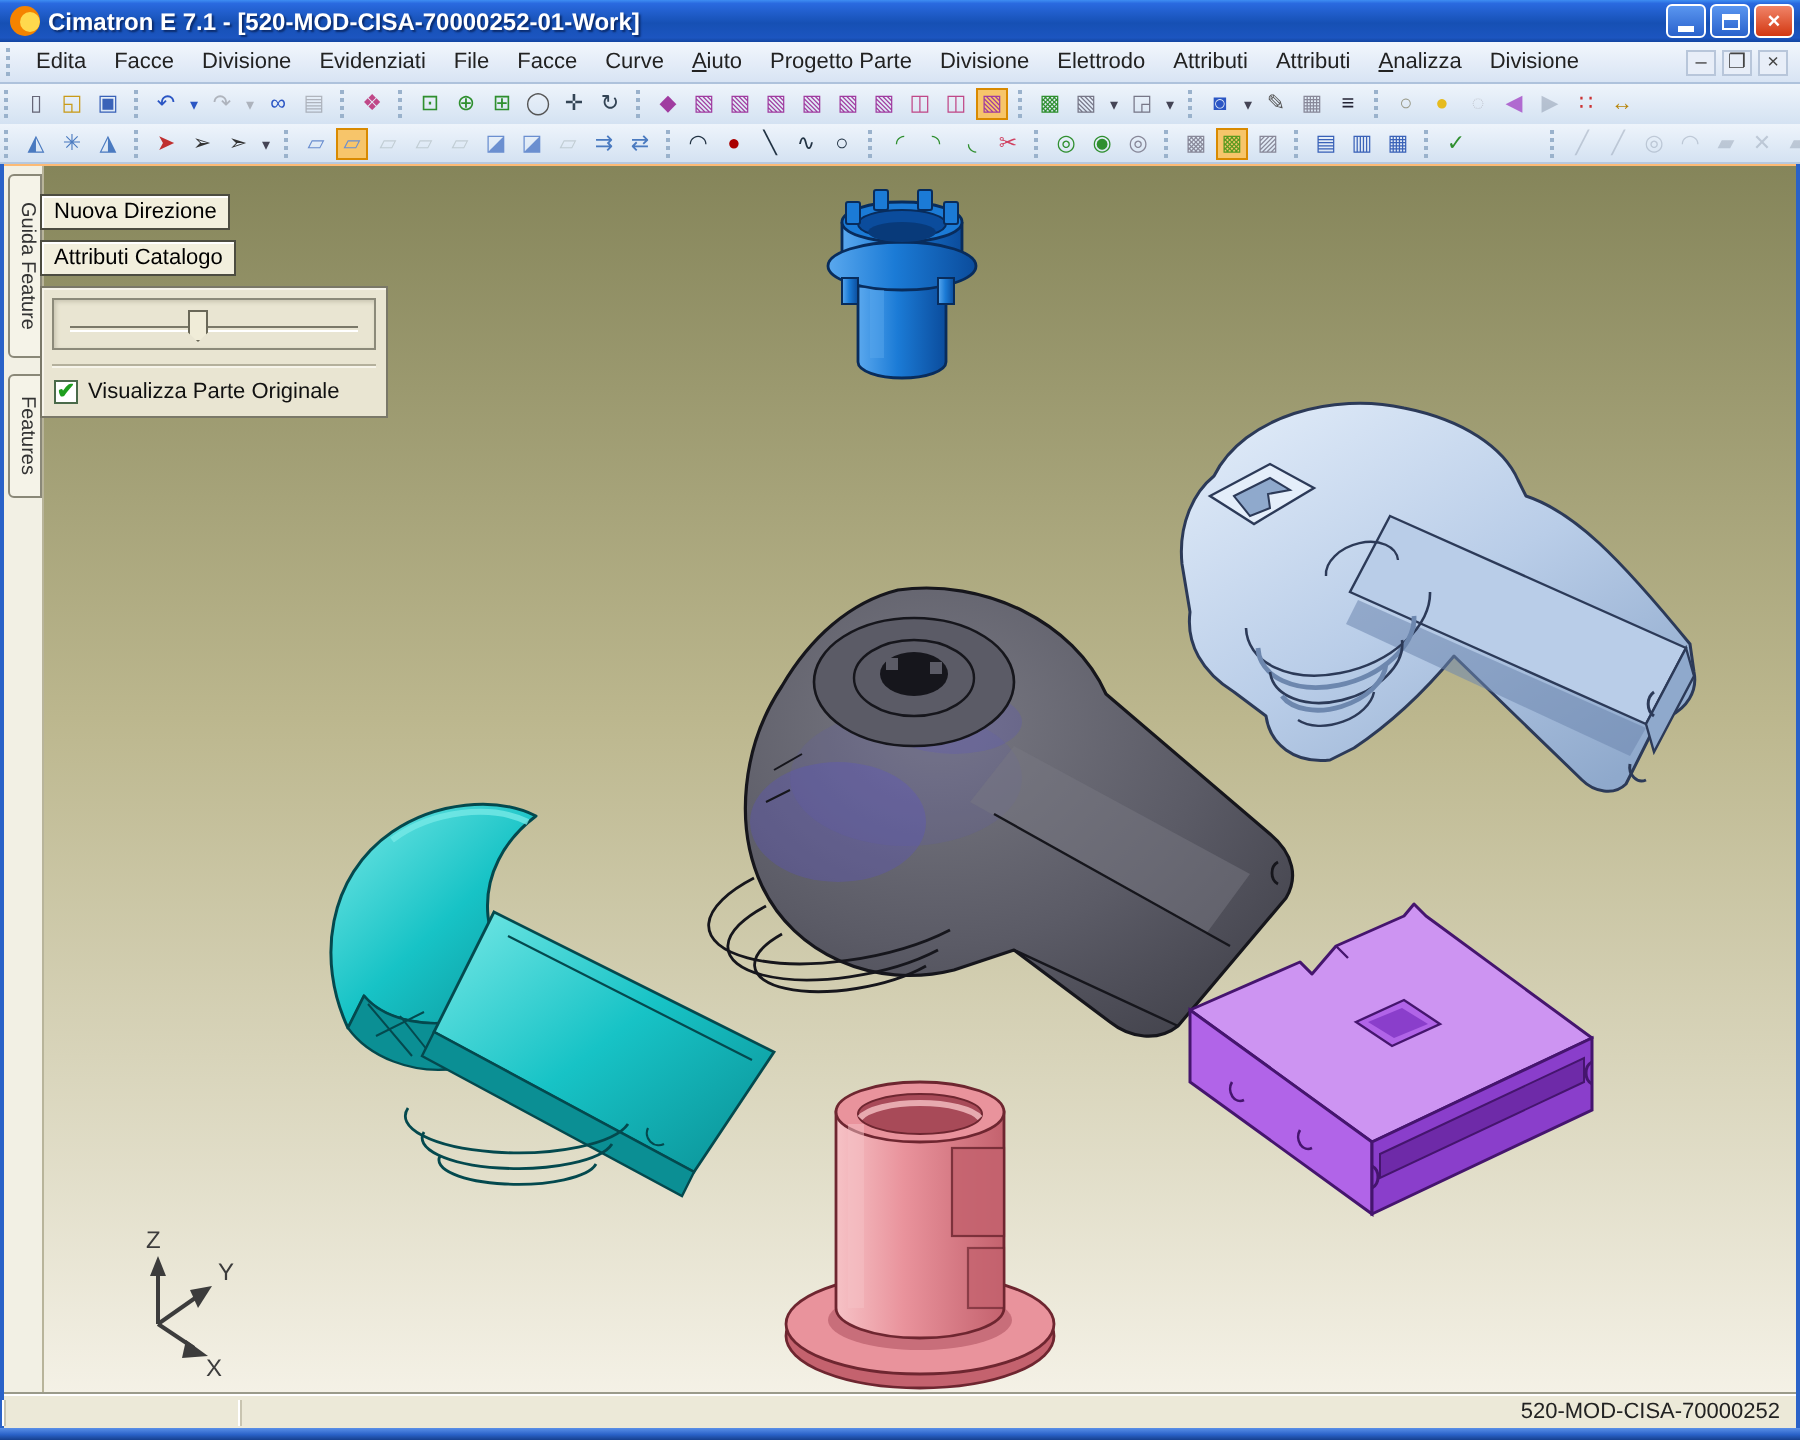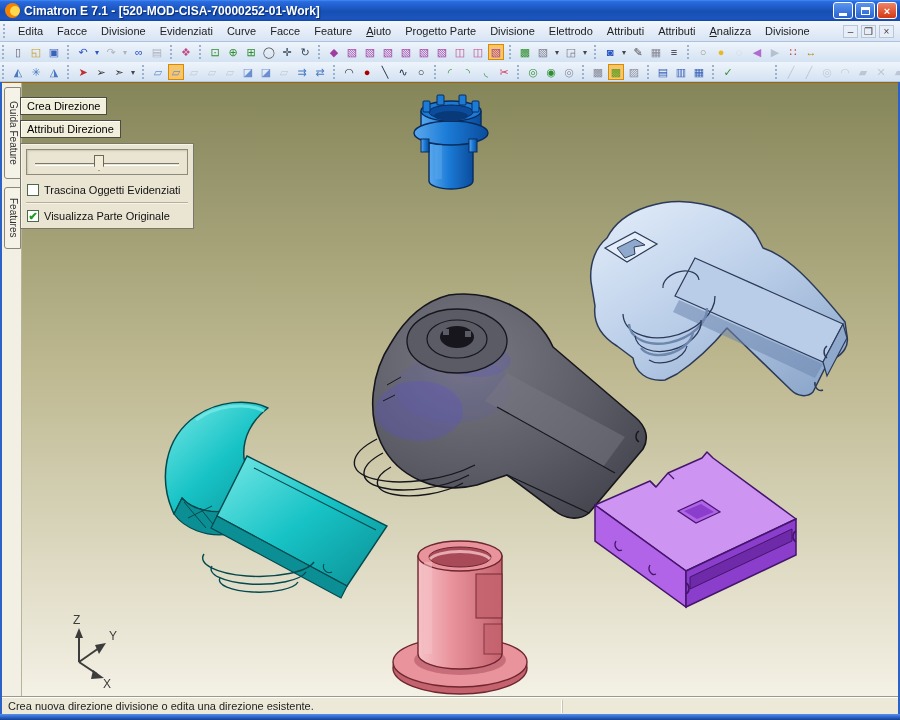--- a/index.html
+++ b/index.html
@@ -1,18 +1,18 @@
 <!DOCTYPE html>
 <html style="--title1: #3e8ef2; --title2: #1650b4; --frame: #2a62c8; --sel: #f7c56a; --selb: #d98a00;"><head>
 <meta charset="utf-8">
 <style>
   * { margin:0; padding:0; box-sizing:border-box; }
   html,body { width:900px; height:720px; overflow:hidden;
     font-family:"Liberation Sans", sans-serif; }
-  #app { position:relative; width:900px; height:720px; background:#a16207;
+  #app { position:relative; width:900px; height:720px; background:#fdba74;
     border-left:2px solid var(--frame); border-right:2px solid var(--frame); }
   :root { --title1:#3e8ef2; --title2:#1650b4; --frame:#2a62c8; --sel:#f7c56a; --selb:#d98a00; }
 
   
   .titlebar { position:absolute; left:-2px; top:0; width:900px; height:21px;
     background:linear-gradient(180deg,var(--title1) 0%,#2a6ae0 8%,var(--title2) 55%,#1c55c0 90%,#1345a0 100%);
     display:flex; align-items:center; padding:0 3px; color:#fff; }
   .app-ico { width:15px; height:15px; border-radius:50%; background:#f58300; position:relative; overflow:hidden; margin:0 4px 0 2px; flex:0 0 auto; }
   .app-ico::after { content:""; position:absolute; left:5px; top:3px; width:10px; height:10px; border-radius:50%; background:#ffd94d; }
   .title-text { font-size:12px; font-weight:bold; text-shadow:1px 1px 1px #0a2a6a; white-space:nowrap; }
@@ -103,23 +103,23 @@
     </span>
   </div>
 
   <div class="menubar">
     <span class="mgrip"></span>
     <span id="menu-items" style="display:flex;">
         <span class="menu-item">Edita</span>
         <span class="menu-item">Facce</span>
         <span class="menu-item">Divisione</span>
         <span class="menu-item">Evidenziati</span>
+        <span class="menu-item">File</span>
+        <span class="menu-item">Facce</span>
         <span class="menu-item">Curve</span>
-        <span class="menu-item">Facce</span>
-        <span class="menu-item">Feature</span>
         <span class="menu-item"><u>A</u>iuto</span>
         <span class="menu-item">Progetto Parte</span>
         <span class="menu-item">Divisione</span>
         <span class="menu-item">Elettrodo</span>
         <span class="menu-item">Attributi</span>
         <span class="menu-item">Attributi</span>
         <span class="menu-item"><u>A</u>nalizza</span>
         <span class="menu-item">Divisione</span>
       </span>
     <span class="mdi">
@@ -409,38 +409,34 @@
           <line x1="20" y1="36" x2="38" y2="48" stroke-width="2" stroke="#3c3c3c"></line>
           <path d="M34,44 L45,52 L32,53 Z" fill="#3c3c3c"></path>
           <text x="14" y="-2" fill="#3c3c3c">Z</text>
           <text x="50" y="14" fill="#3c3c3c">Y</text>
           <text x="44" y="62" fill="#3c3c3c">X</text>
         </g>
       </svg>
     </div>
 
     <div class="panel">
-      <button class="pbtn">Crea Direzione</button>
-      <button class="pbtn">Attributi Direzione</button>
+      <button class="pbtn">Nuova Direzione</button>
+      <button class="pbtn">Attributi Catalogo</button>
       <div class="pgroup">
         <div class="slider-box">
           <div class="slider-track"></div>
           <div class="slider-thumb" id="slider-thumb" style="left: calc(45% - 5px);"></div>
-        </div>
-        <div class="chkrow">
-          <span class="chk" id="chk-drag"></span>
-          <span>Trascina Oggetti Evidenziati</span>
         </div>
         <div class="psep"></div>
         <div class="chkrow">
           <span class="chk" id="chk-orig">✔</span>
           <span>Visualizza Parte Originale</span>
         </div>
       </div>
     </div>
   </div>
 
   <div class="statusbar">
-    <span class="sb-msg">Crea nuova direzione divisione o edita una direzione esistente.</span>
     <span class="sb-pane sb-p1"></span>
+    <span class="sb-pane sb-doc">520-MOD-CISA-70000252</span>
   </div>
   <div class="bottomedge"></div>
 </div>
 
 </body></html>

